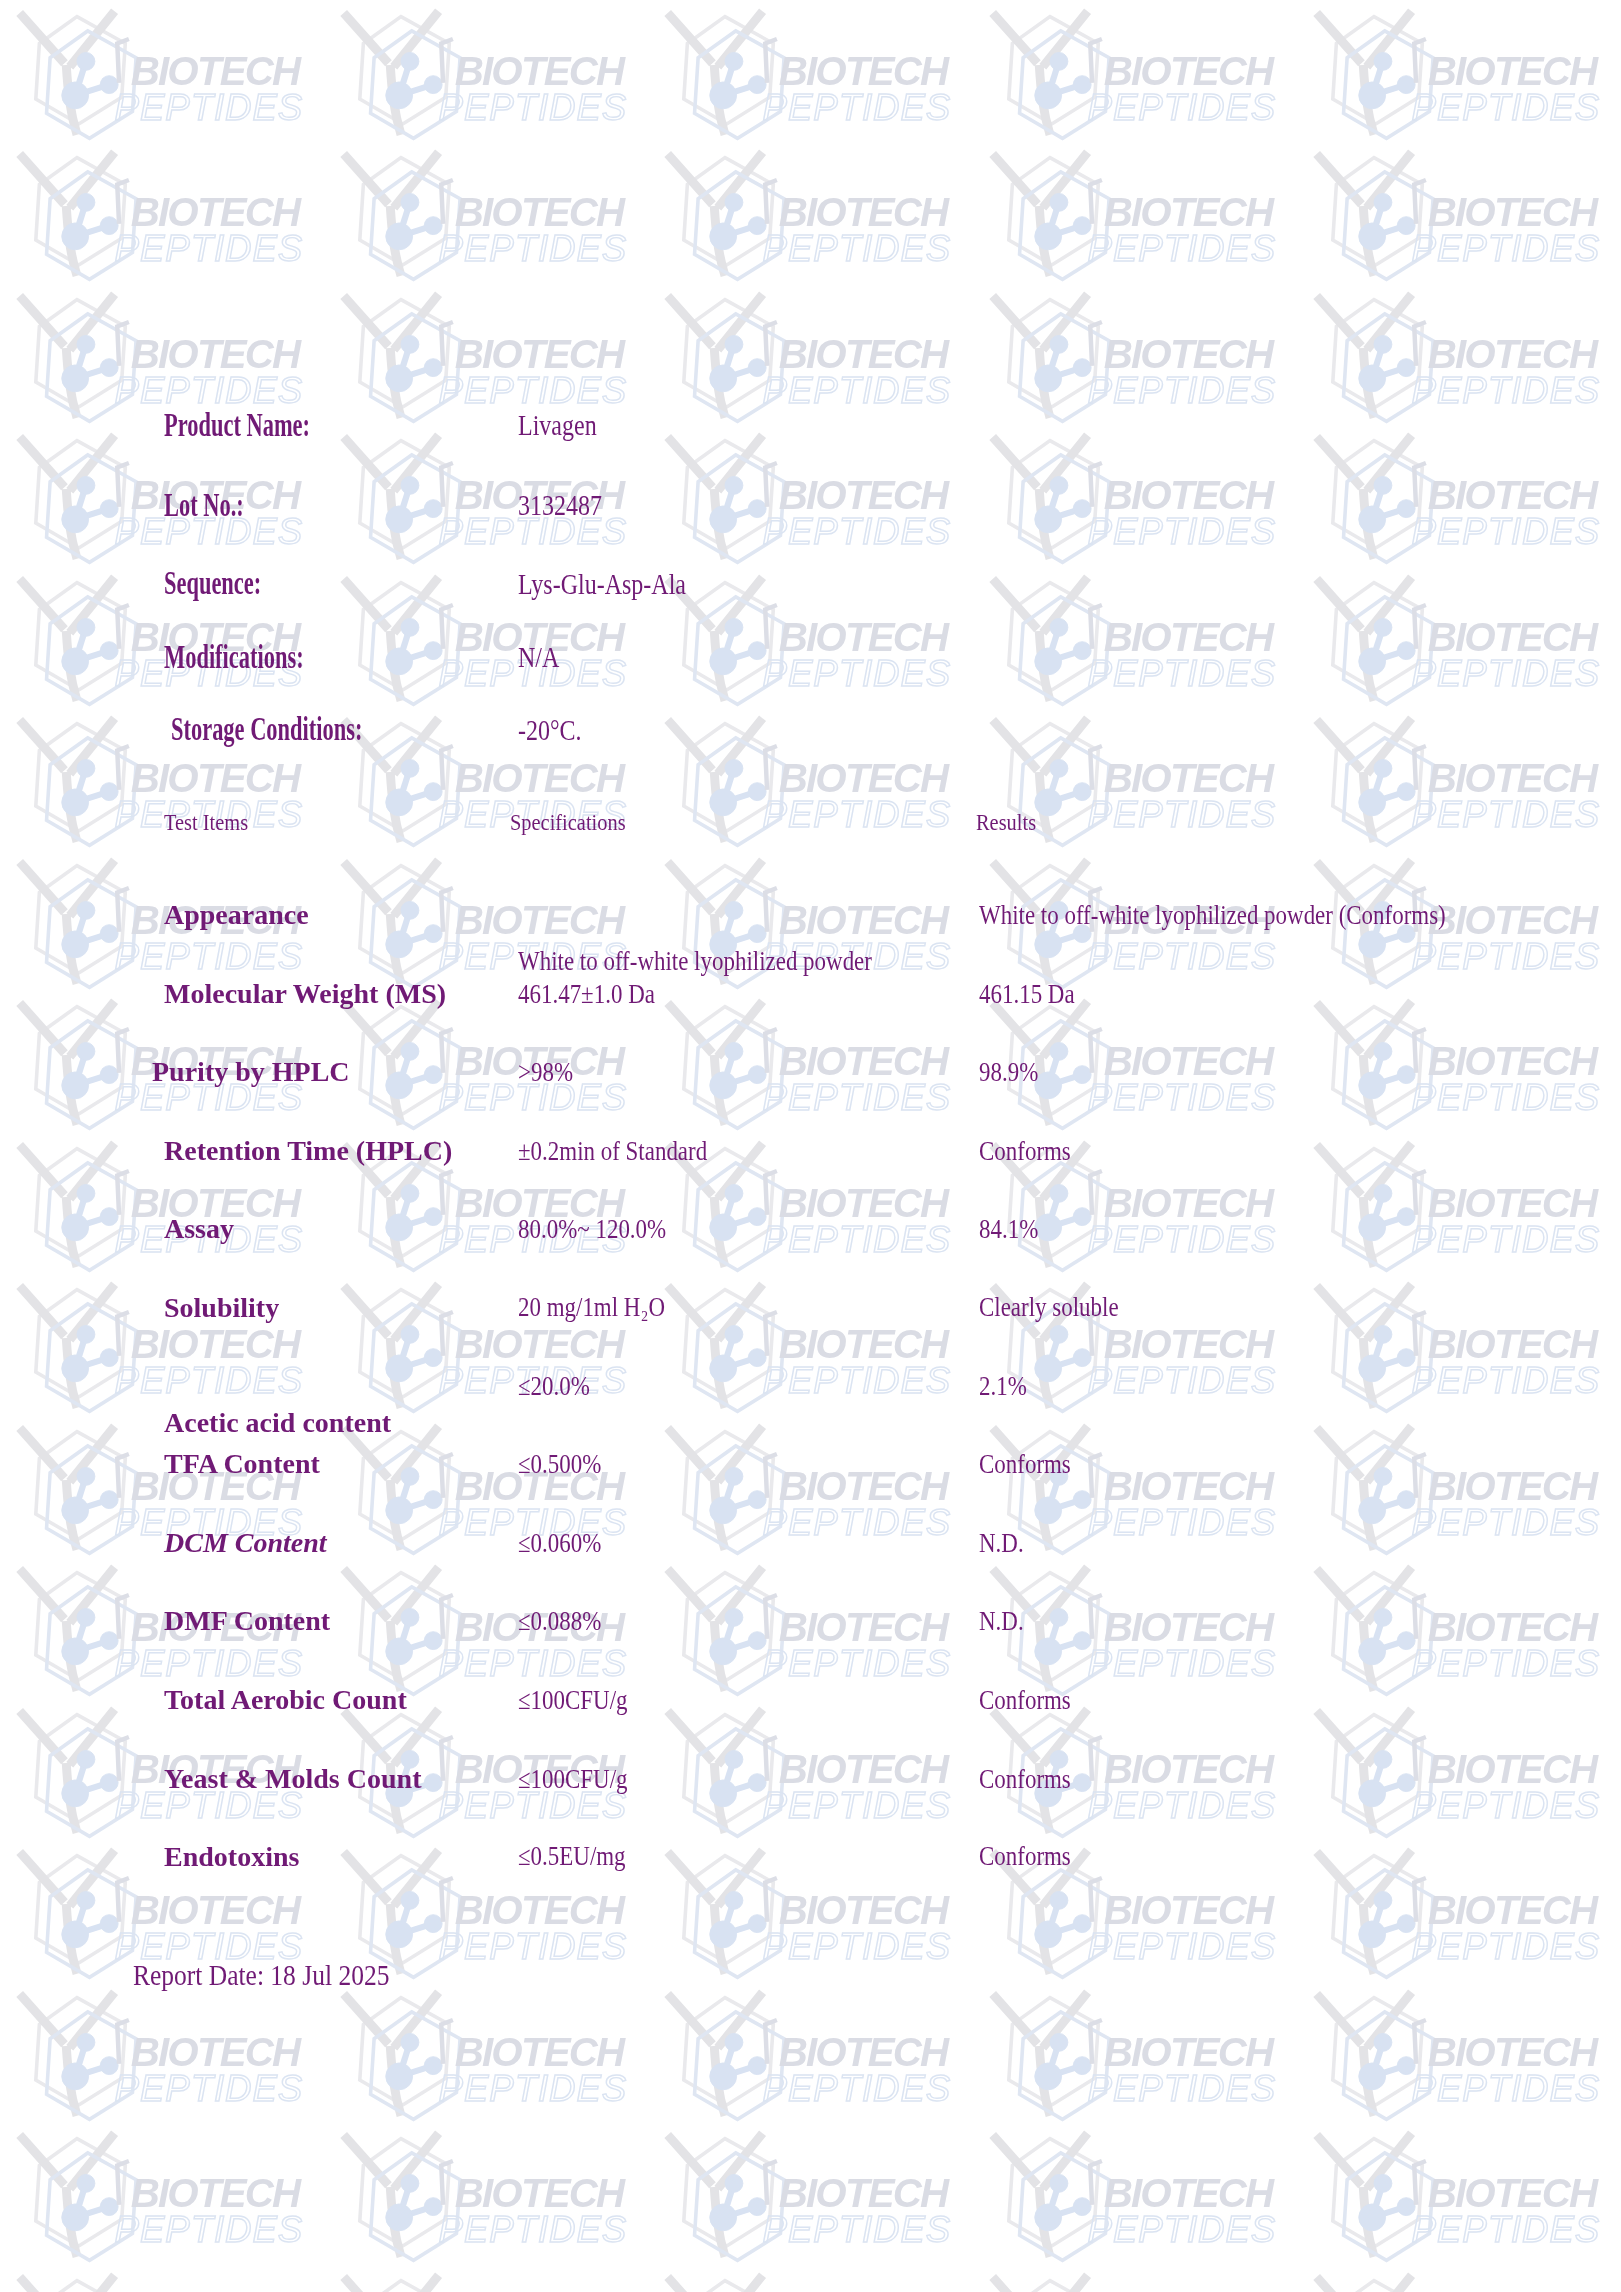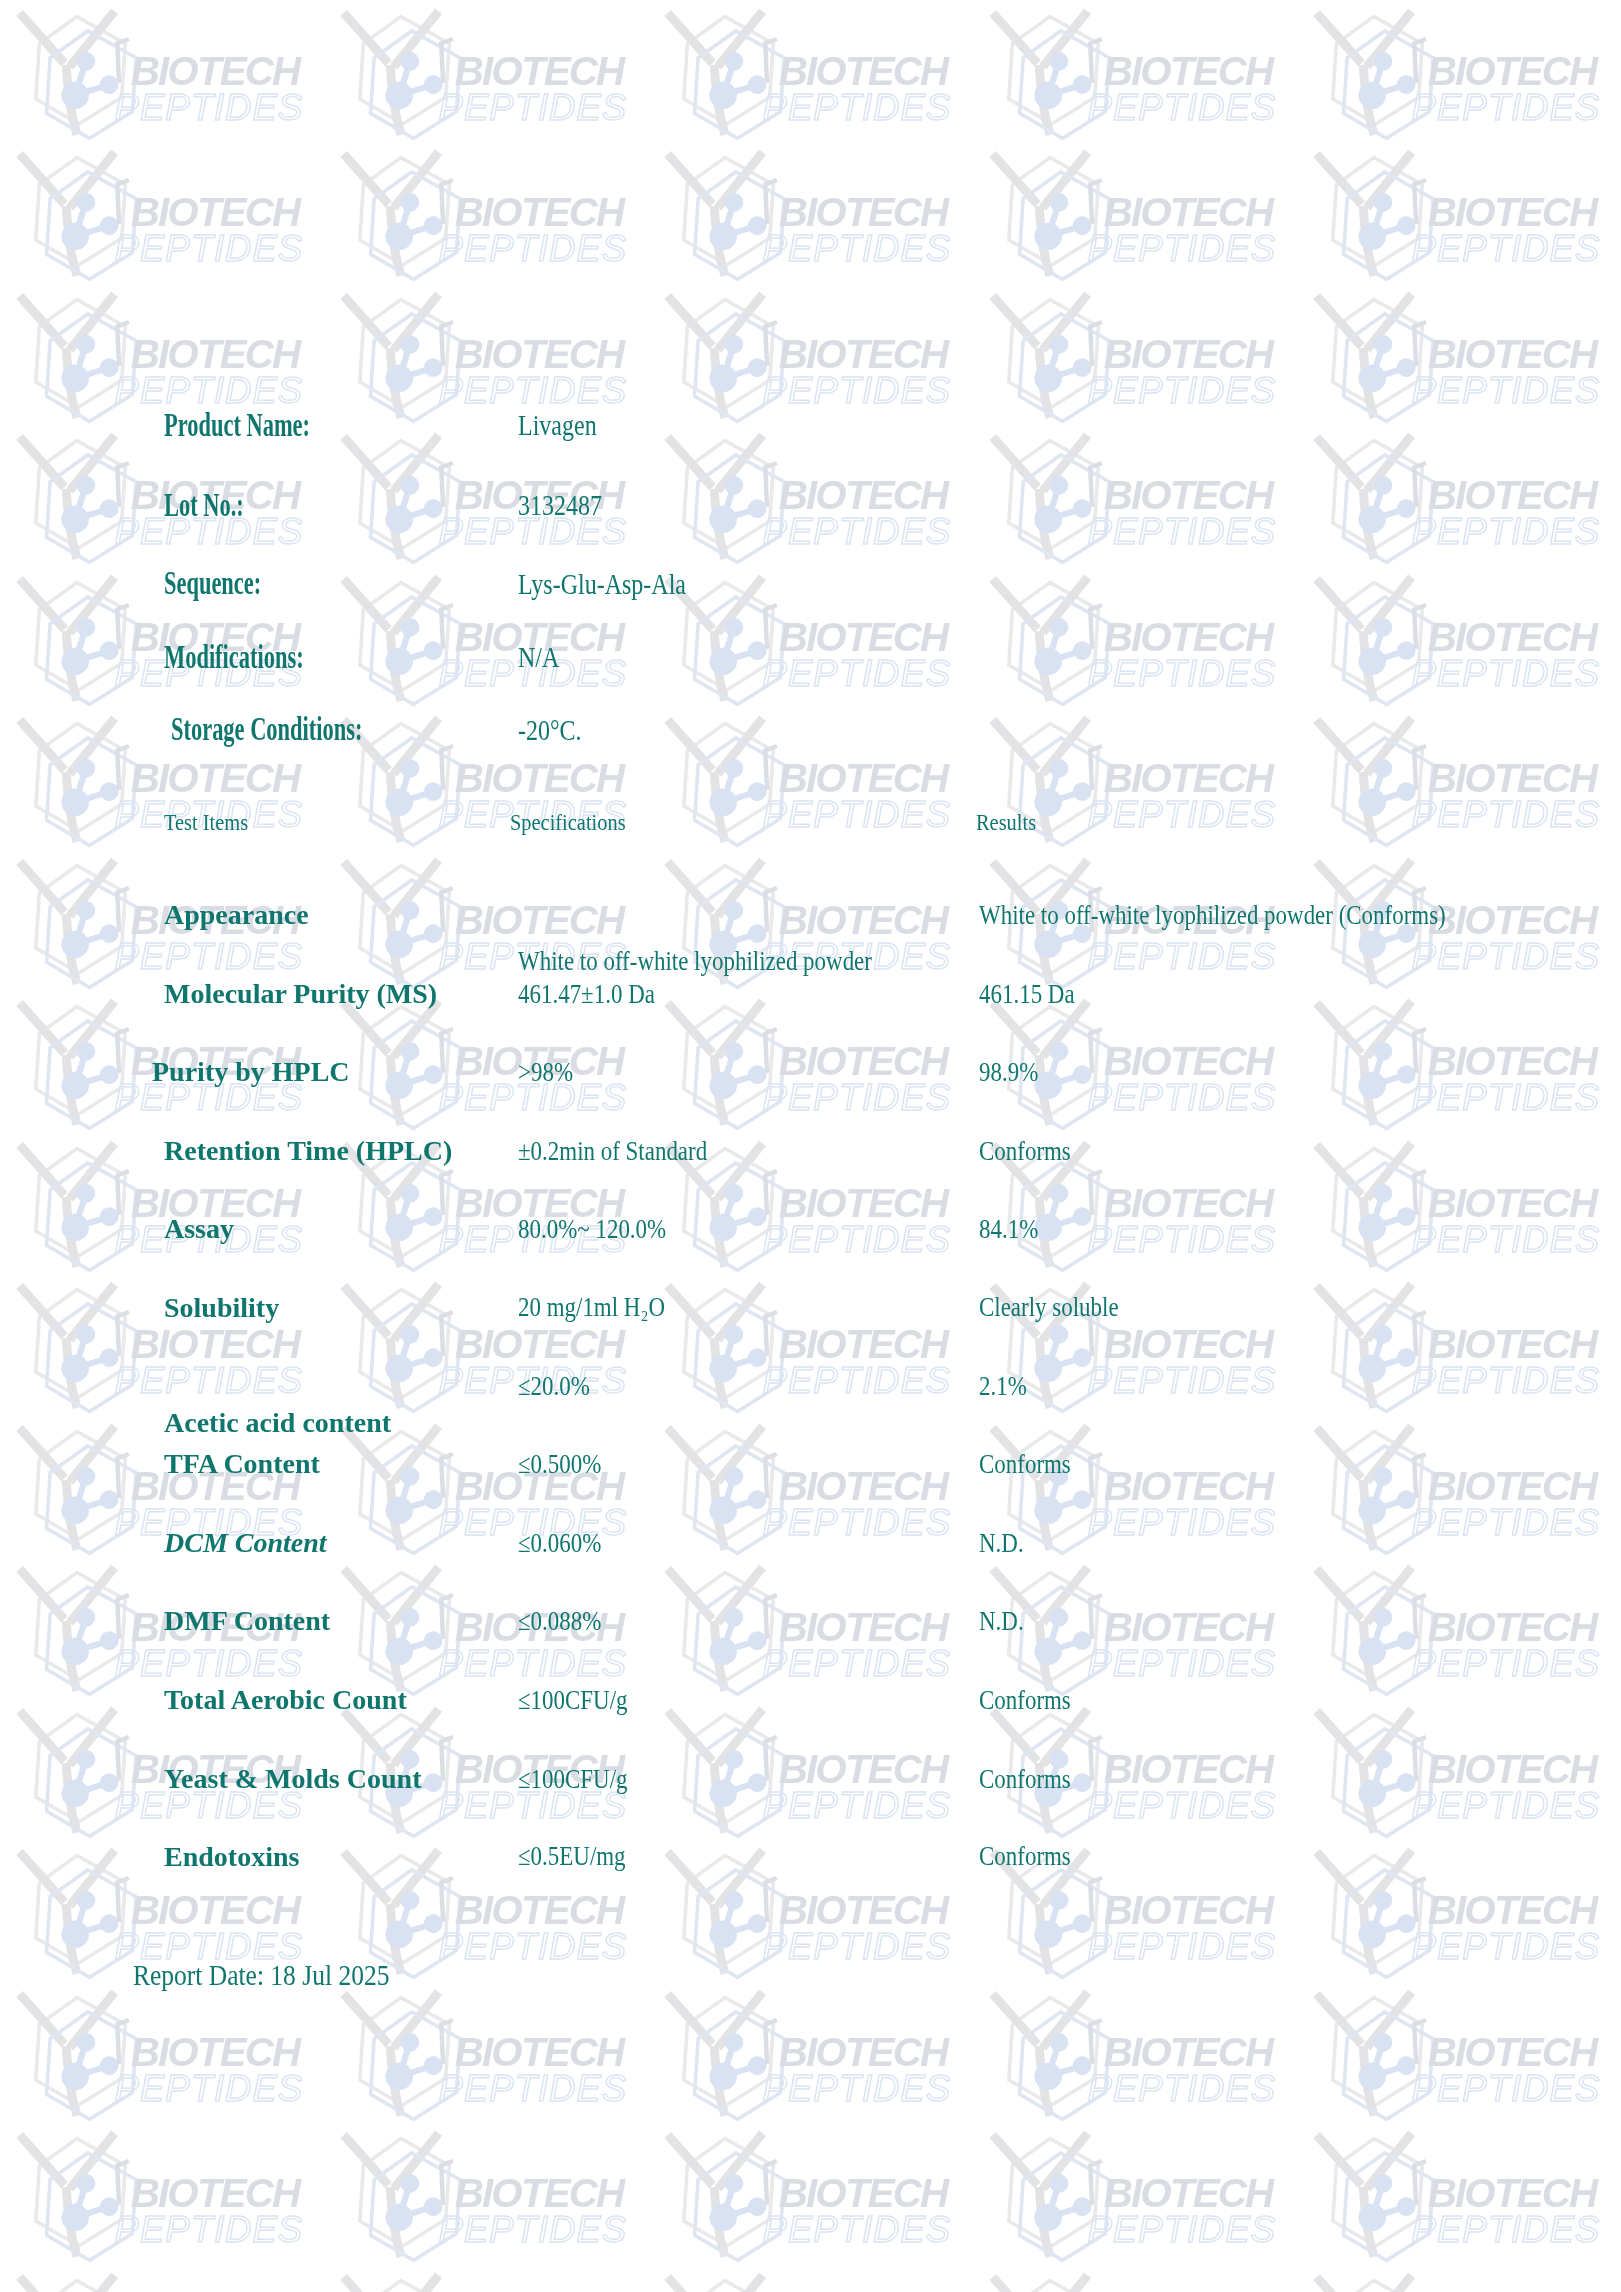--- a/index.html
+++ b/index.html
@@ -1,18 +1,18 @@
 <!DOCTYPE html>
 <html style="font-size:14.3px"><head>
 <meta charset="utf-8">
 <style>
   html,body{margin:0;padding:0;background:#ffffff;}
   .page{
     position:relative;width:1621px;height:2293px;background:#ffffff;overflow:hidden;
-    font-family:"Liberation Serif","DejaVu Serif",serif;color:#0f766e;
+    font-family:"Liberation Serif","DejaVu Serif",serif;color:#701a75;
   }
   .wm-layer{position:absolute;left:0;top:0;width:100%;height:100%;z-index:0;}
   .wm-tile{position:absolute;overflow:visible;}
   .wm-tile text{font-family:"Liberation Sans","DejaVu Sans",sans-serif;}
   .content{position:absolute;left:0;top:0;width:100%;height:100%;z-index:1;}
   .abs{position:absolute;line-height:1.2;white-space:nowrap;}
   .cx{display:inline-block;transform-origin:0 50%;}
   .title-wrap{position:absolute;left:0;right:0;top:202px;text-align:center;}
   .title-inner{
     display:inline-block;transform:scaleX(0.62);transform-origin:50% 50%;
@@ -1341,21 +1341,21 @@
       </div>
     </div>
 
     <div id="table-body">
         <div>
           <div class="abs row-item" style="left: 164px; top: 898px;"><span class="cx">Appearance</span></div>
           <div class="abs row-text" style="left: 518px; top: 899px; margin-top: 46px;"><span class="cx">White to off-white lyophilized powder</span></div>
           <div class="abs row-text" style="left: 979px; top: 899px;"><span class="cx">White to off-white lyophilized powder (Conforms)</span></div>
         </div>
         <div>
-          <div class="abs row-item" style="left: 164px; top: 977px;"><span class="cx">Molecular Purity (MS)</span></div>
+          <div class="abs row-item" style="left: 164px; top: 977px;"><span class="cx">Molecular Weight (MS)</span></div>
           <div class="abs row-text" style="left: 518px; top: 978px;"><span class="cx">461.47±1.0 Da</span></div>
           <div class="abs row-text" style="left: 979px; top: 978px;"><span class="cx">461.15 Da</span></div>
         </div>
         <div>
           <div class="abs row-item" style="left: 152px; top: 1055px;"><span class="cx">Purity by HPLC</span></div>
           <div class="abs row-text" style="left: 518px; top: 1056px;"><span class="cx">&gt;98%</span></div>
           <div class="abs row-text" style="left: 979px; top: 1056px;"><span class="cx">98.9%</span></div>
         </div>
         <div>
           <div class="abs row-item" style="left: 164px; top: 1134px;"><span class="cx">Retention Time (HPLC)</span></div>

